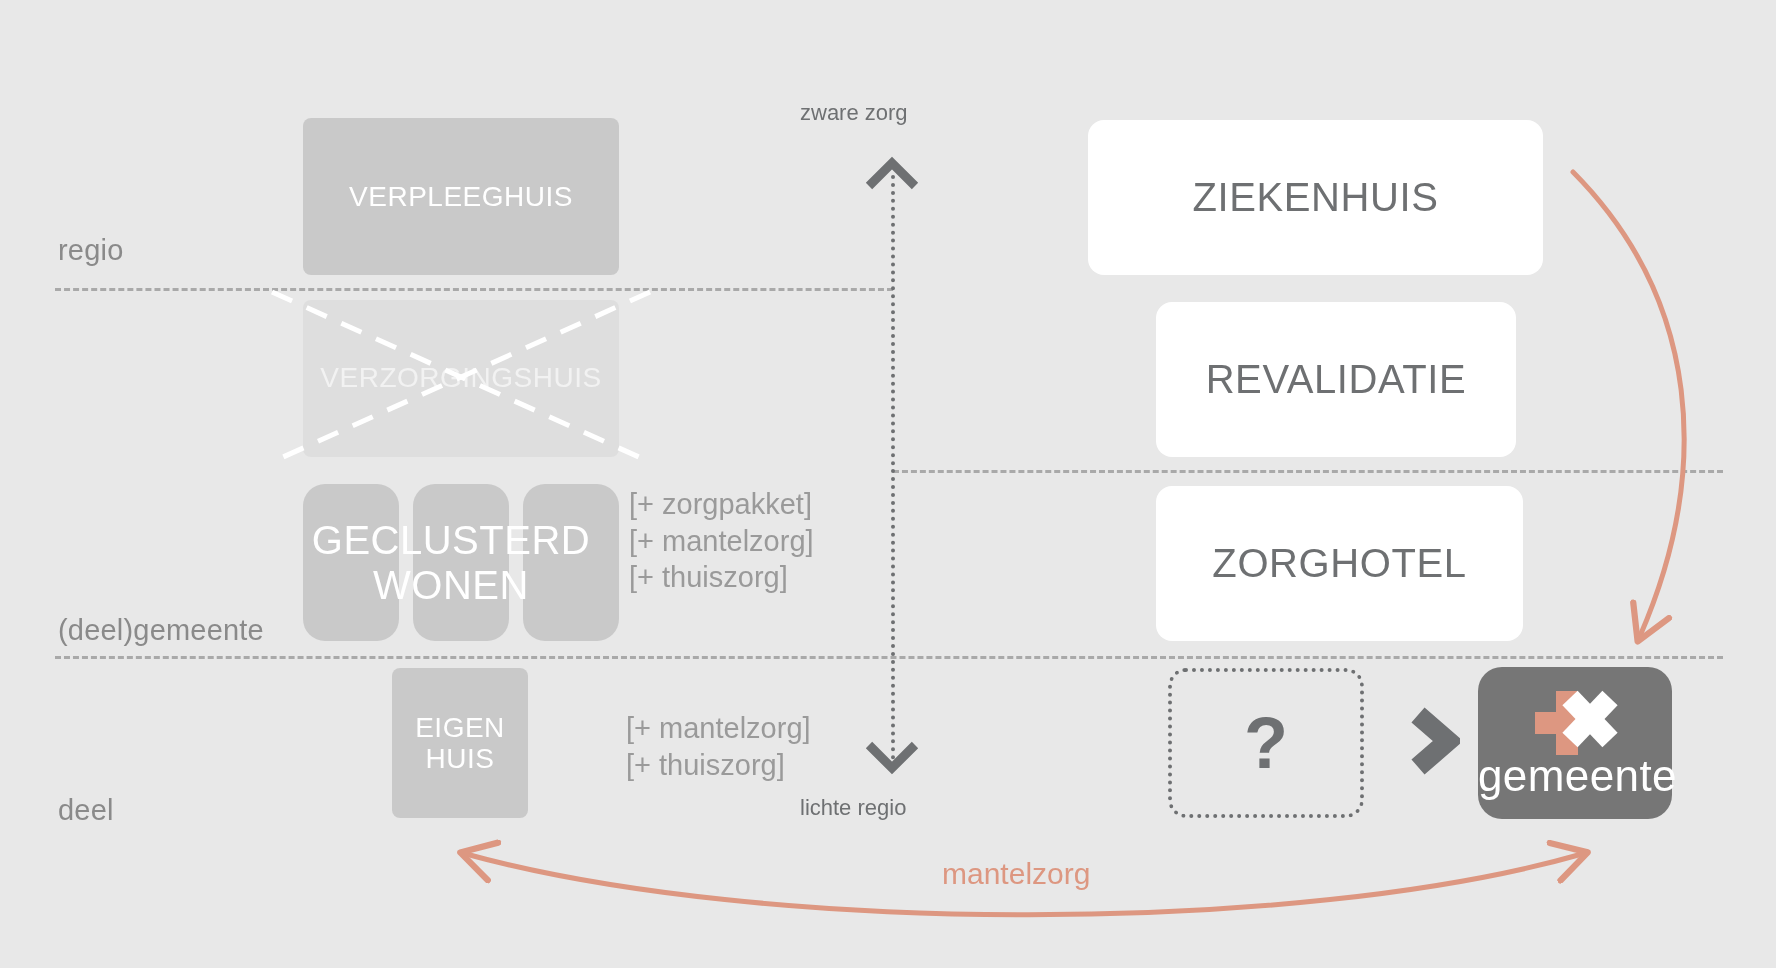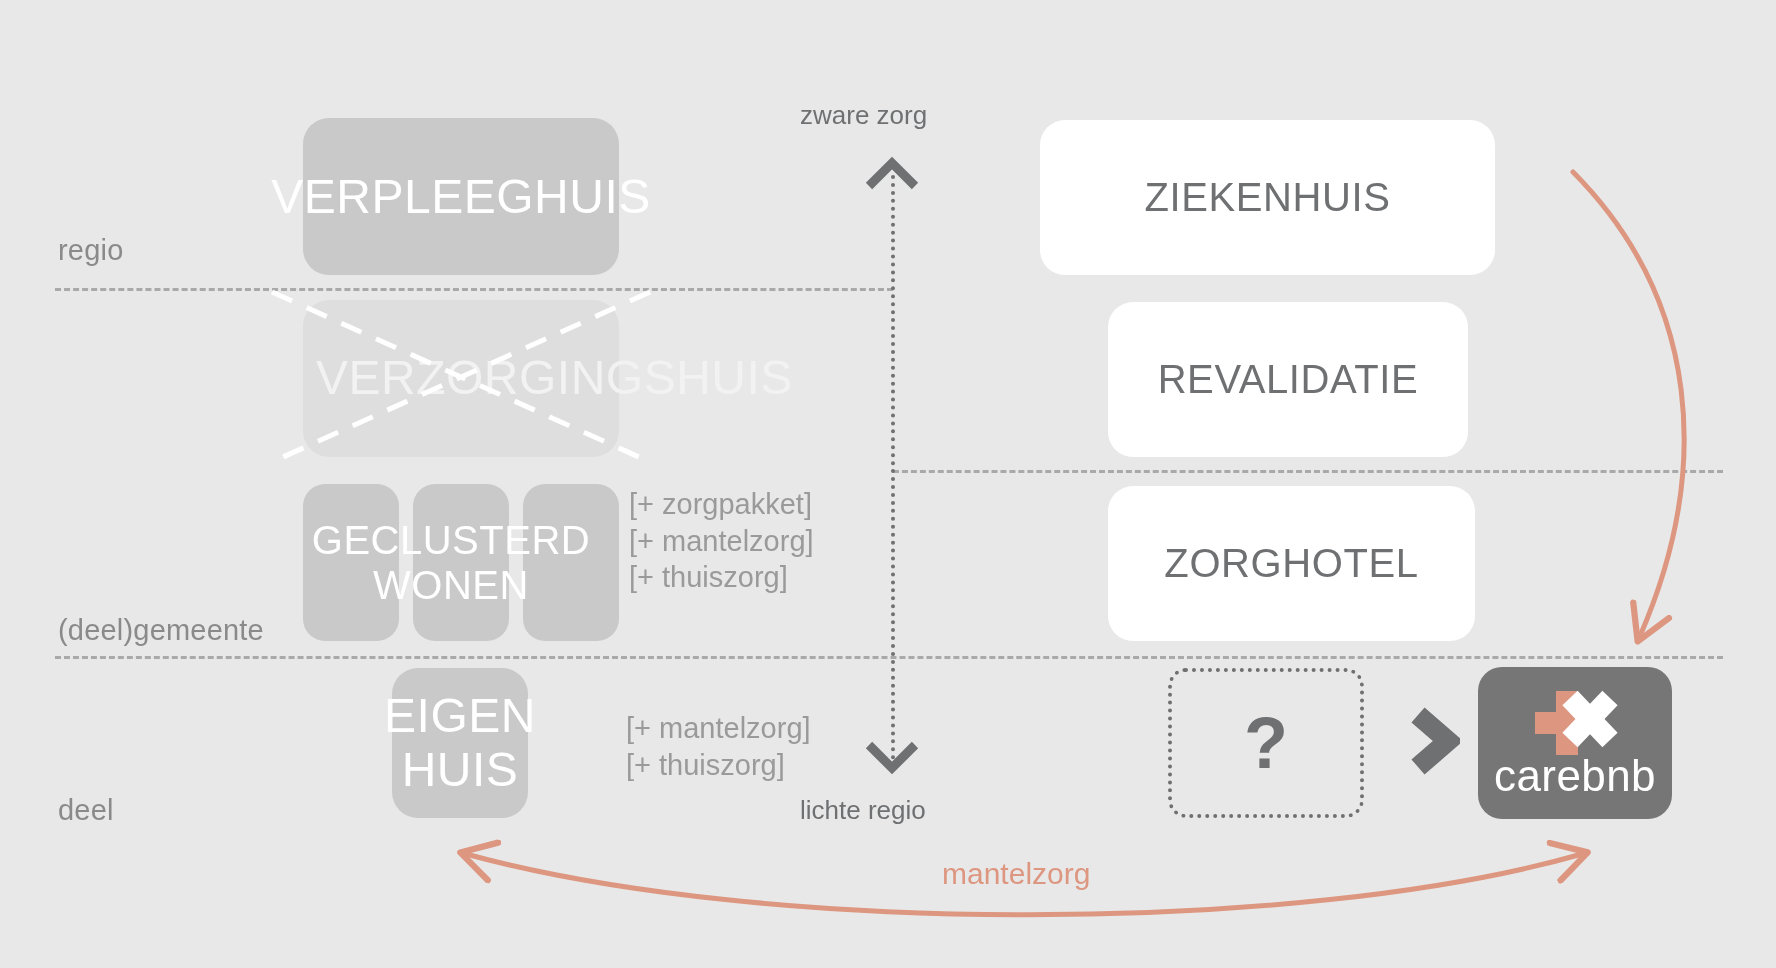--- a/index.html
+++ b/index.html
@@ -34,27 +34,27 @@
   .divider {
     position: absolute;
     height: 0;
     border-top: 3px dashed #a9a9a9;
   }
 
   
   .card-grey {
     position: absolute;
     background: #c9c9c9;
-    border-radius: 26px;
+    border-radius: 8px;
     display: flex;
     align-items: center;
     justify-content: center;
     text-align: center;
     color: #ffffff;
-    font-size: 48px;
+    font-size: 28px;
     letter-spacing: 0.5px;
     line-height: 1.12;
     box-sizing: border-box;
   }
   .card-grey.faded {
     background: #dedede;
     color: #f2f2f2;
   }
 
   
@@ -76,49 +76,50 @@
     font-size: 40px;
     line-height: 1.12;
     letter-spacing: 0.5px;
     z-index: 3;
   }
 
   
   .card-white {
     position: absolute;
     background: #ffffff;
-    border-radius: 25px;
+    border-radius: 16px;
     display: flex;
     align-items: center;
     justify-content: center;
     color: #6e7072;
     font-size: 40px;
     letter-spacing: 0.6px;
     box-sizing: border-box;
+    margin-left: 48px;
   }
 
   
   .bracket-list {
     position: absolute;
     color: #9a9a9a;
     font-size: 29px;
     line-height: 1.26;
     white-space: nowrap;
   }
 
   
   .axis-line {
     position: absolute;
     border-left: 4px dotted #6e7072;
     height: 0;
   }
   .axis-cap {
     position: absolute;
     color: #6e7072;
-    font-size: 26px;
+    font-size: 22px;
     white-space: nowrap;
   }
 
   
   .qbox {
     position: absolute;
     border: 4px dotted #6e7072;
     border-radius: 18px;
     display: flex;
     align-items: center;
@@ -244,21 +245,21 @@
 
         <rect x="78" y="6" width="22" height="64" fill="#dd9781"></rect>
         <rect x="57" y="27" width="64" height="22" fill="#dd9781"></rect>
 
         <g stroke="#ffffff" stroke-width="21" stroke-linecap="butt">
           <line x1="92" y1="13" x2="132" y2="55"></line>
           <line x1="132" y1="13" x2="92" y2="55"></line>
         </g>
       </svg>
     </div>
-    <div class="carebnb-name">carebnb</div>
+    <div class="carebnb-name">gemeente</div>
   </div>
 
   <div class="respijt-label" style="left:942px; top:857px;">mantelzorg</div>
 
   <svg id="overlay" viewBox="0 0 1776 968" xmlns="http://www.w3.org/2000/svg">
     <defs>
       <marker id="salmonArrow" markerWidth="9" markerHeight="9" refX="6.2" refY="4.5" orient="auto" markerUnits="strokeWidth">
         <path d="M0.6,0.6 L7.4,4.5 L0.6,8.4" fill="none" stroke="#dd9781" stroke-width="1.25" stroke-linecap="round" stroke-linejoin="round"></path>
       </marker>
       <marker id="salmonArrowStart" markerWidth="9" markerHeight="9" refX="2.8" refY="4.5" orient="auto" markerUnits="strokeWidth">

